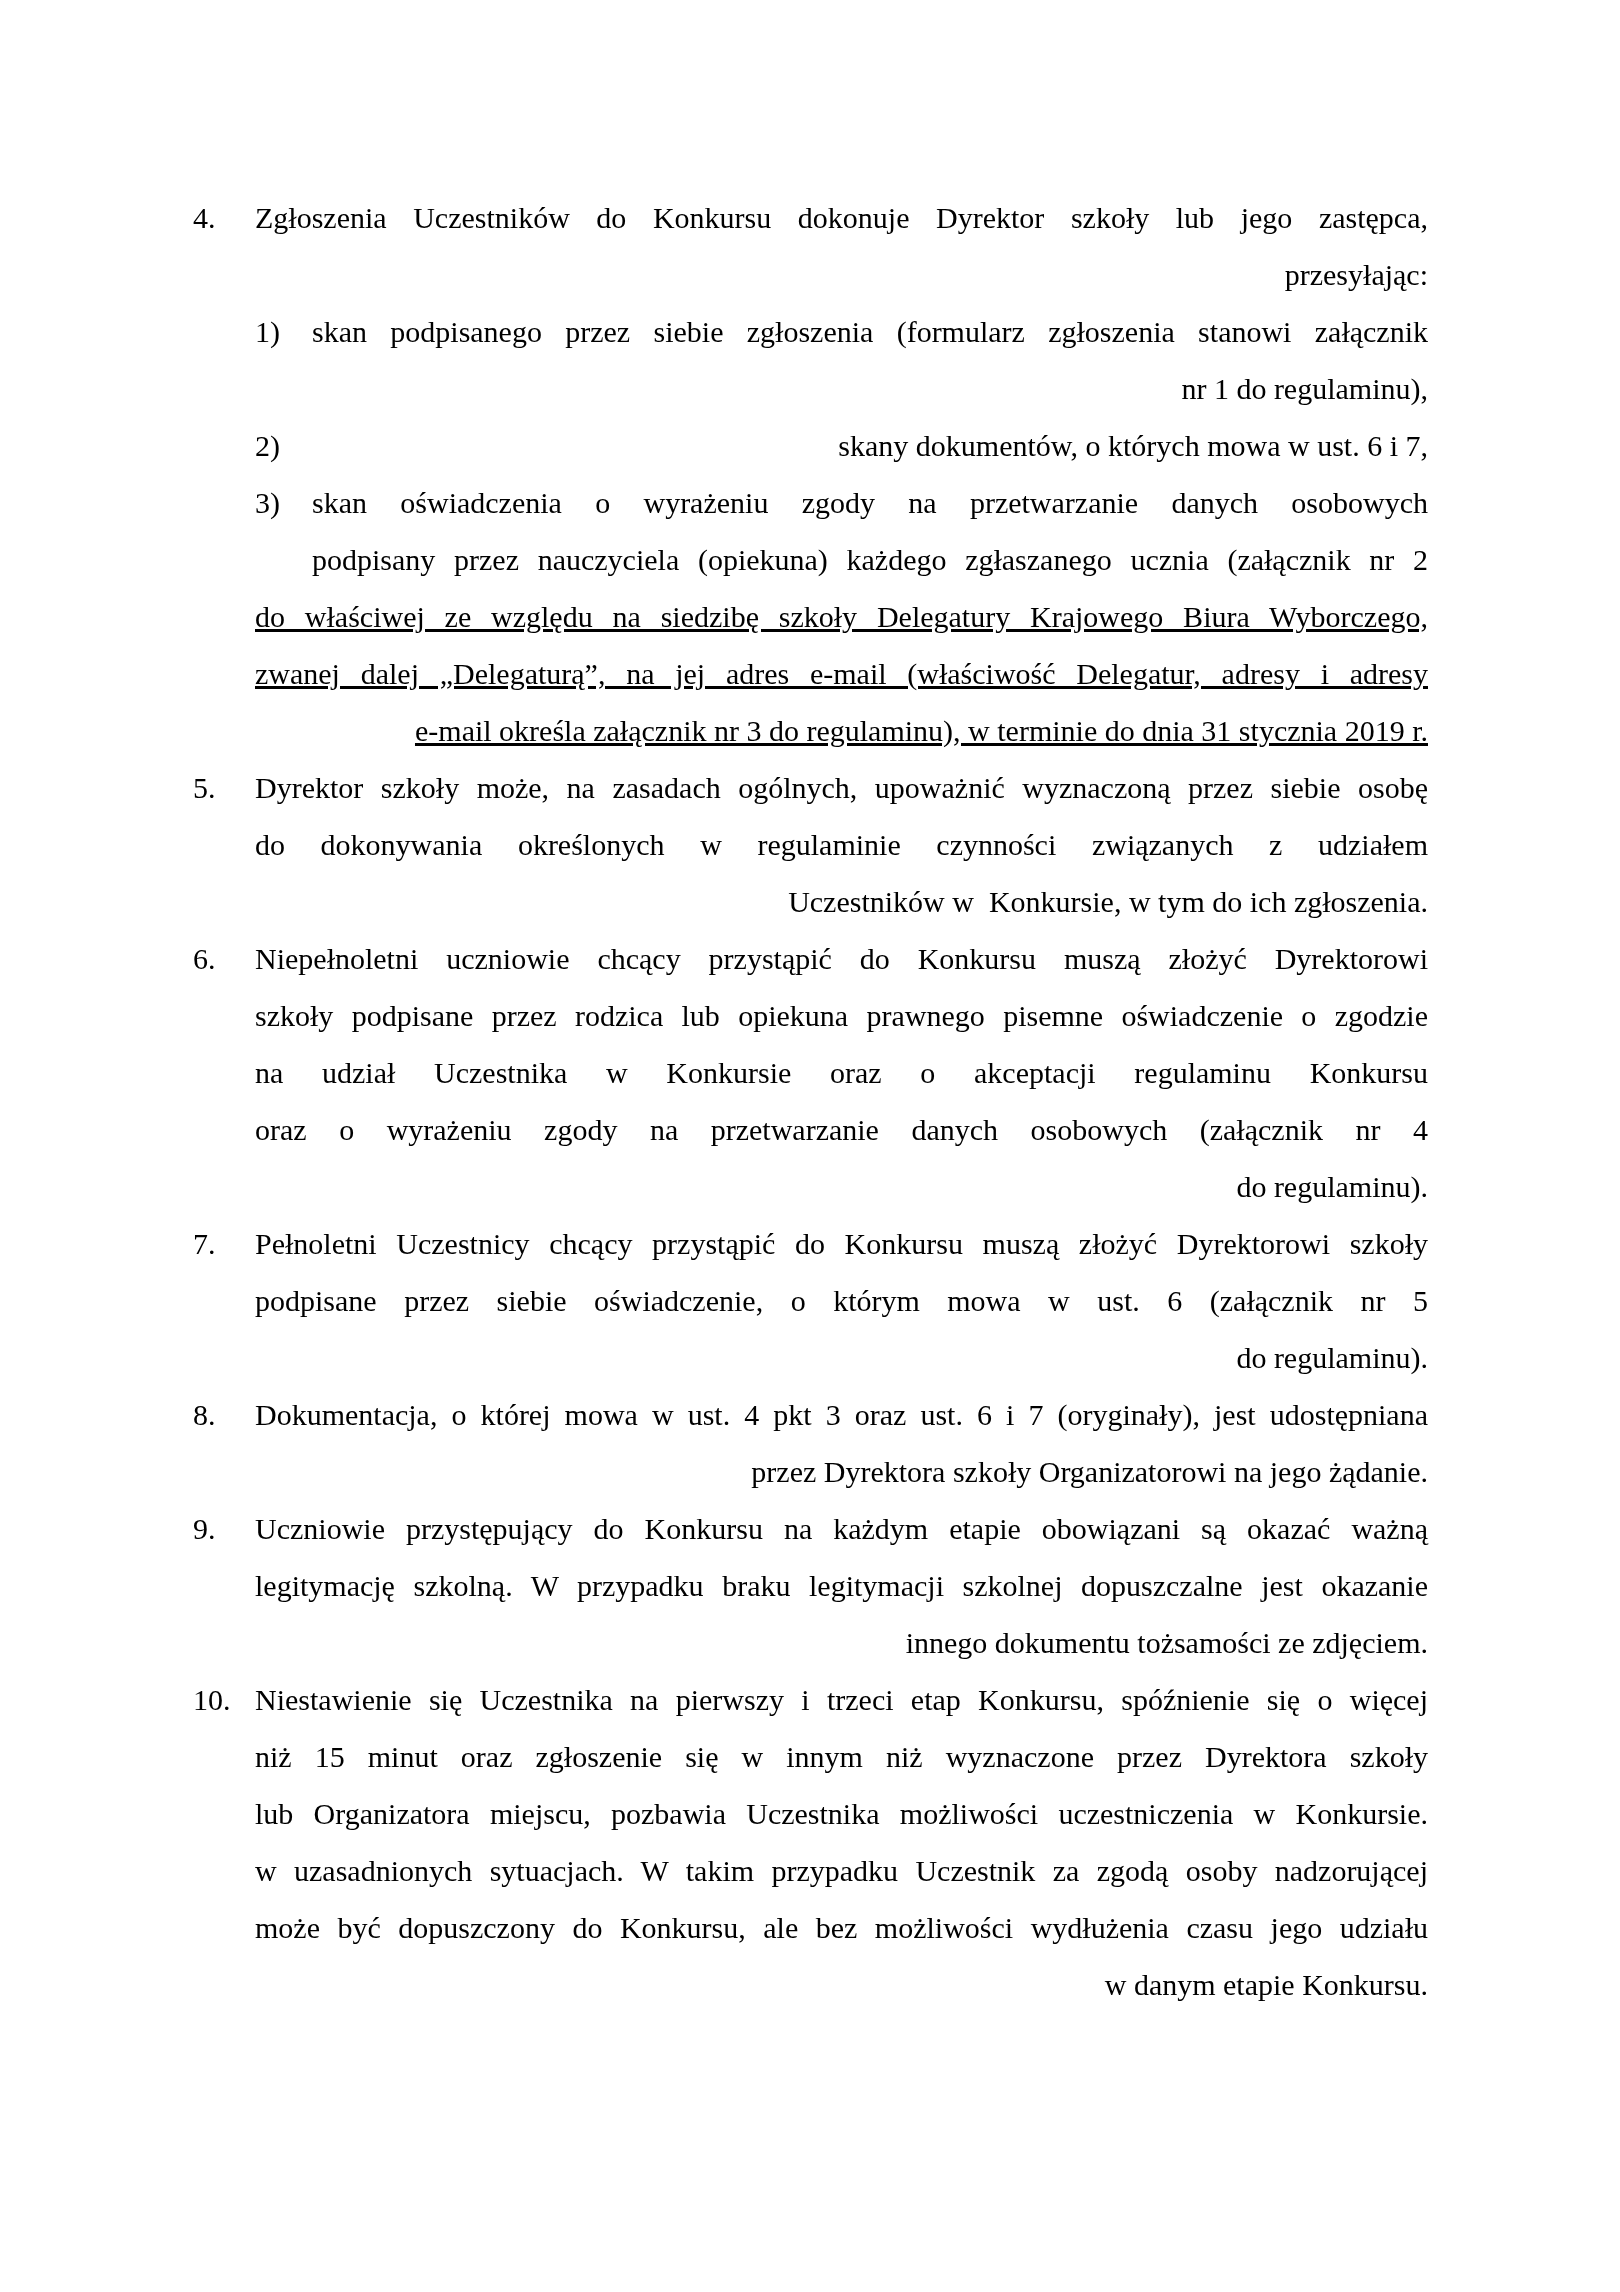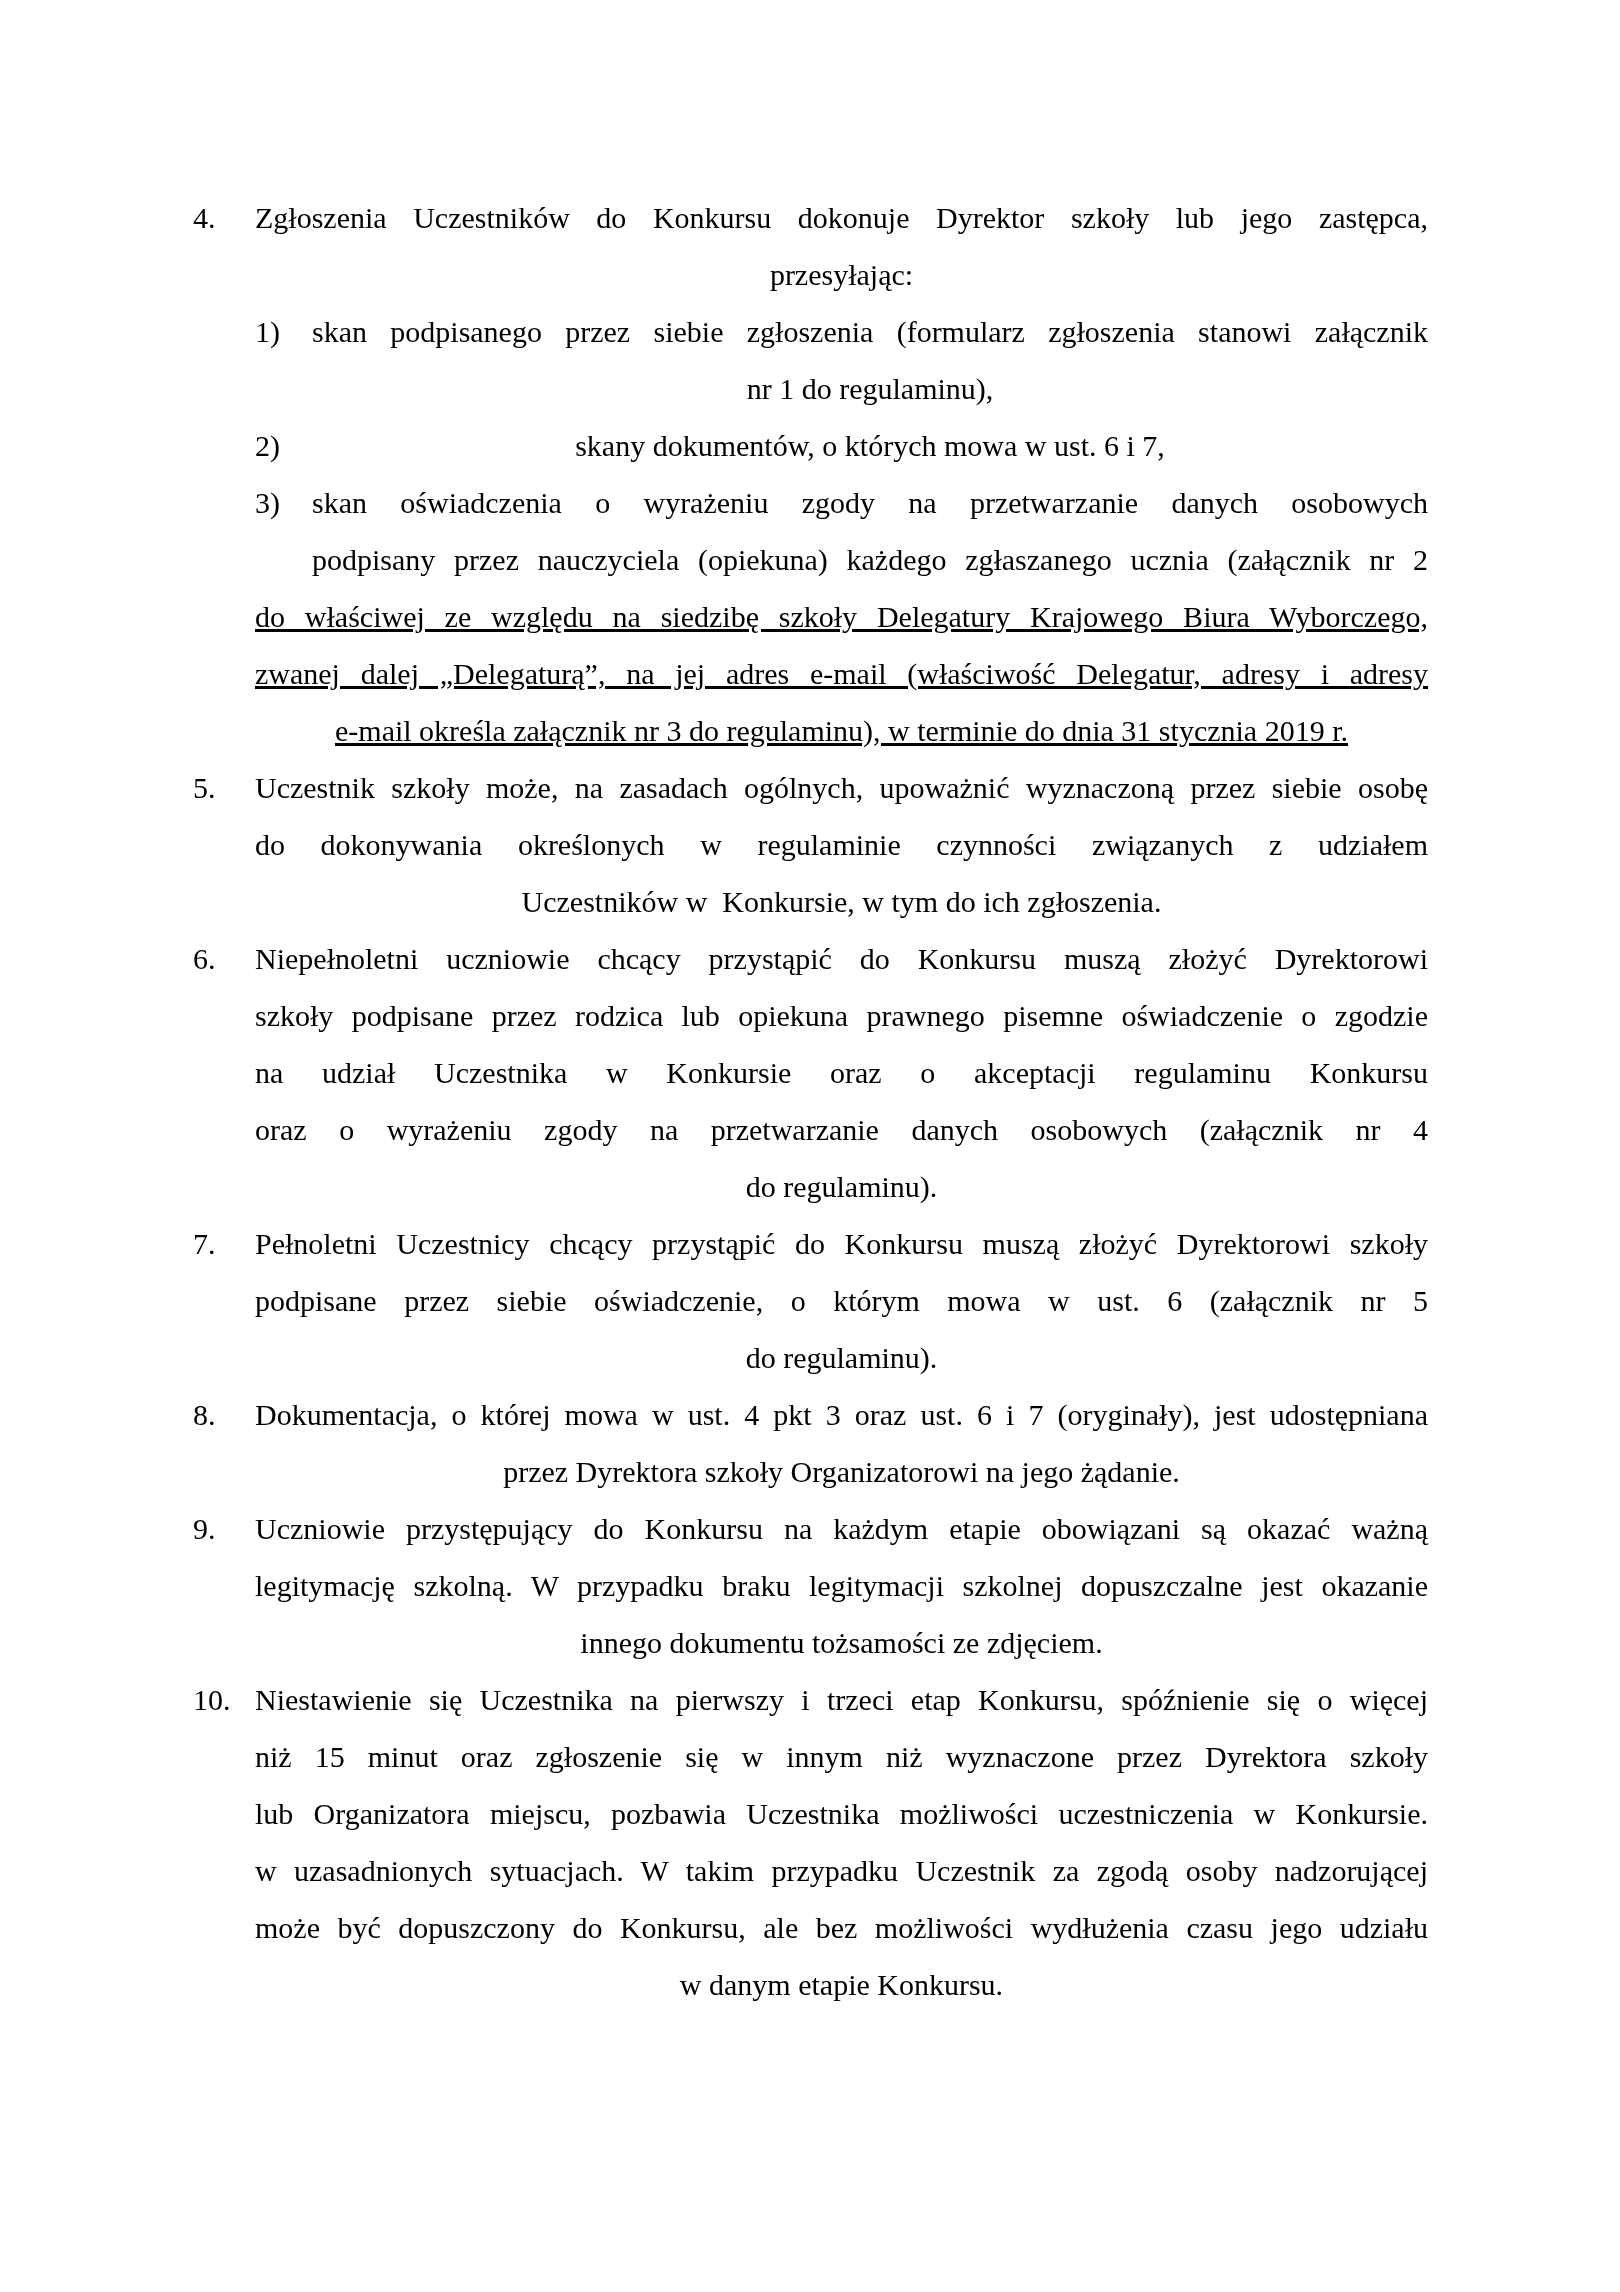--- a/index.html
+++ b/index.html
@@ -42,21 +42,21 @@
   
   .block.lvl2 {
     margin-left: 62px;
     text-decoration: underline;
   }
   .body {
     flex: 1 1 auto;
     min-width: 0;
   }
   .line {
-    text-align: center;
+    text-align: right;
   }
   
   .line.jl {
     text-align: justify;
     text-align-last: justify;
   }
 </style>
 </head>
 <body>
 
@@ -92,21 +92,21 @@
       <div class="block lvl2">
         <div class="body">
           <div class="line jl">do właściwej ze względu na siedzibę szkoły Delegatury Krajowego Biura Wyborczego,</div>
           <div class="line jl">zwanej dalej „Delegaturą”, na jej adres e-mail (właściwość Delegatur, adresy i adresy</div>
           <div class="line">e-mail określa załącznik nr 3 do regulaminu), w terminie do dnia 31 stycznia 2019 r.</div>
         </div>
       </div>
       <div class="block lvl0">
         <span class="num">5.</span>
         <div class="body">
-          <div class="line jl">Uczestnik szkoły może, na zasadach ogólnych, upoważnić wyznaczoną przez siebie osobę</div>
+          <div class="line jl">Dyrektor szkoły może, na zasadach ogólnych, upoważnić wyznaczoną przez siebie osobę</div>
           <div class="line jl">do dokonywania określonych w regulaminie czynności związanych z udziałem</div>
           <div class="line">Uczestników w&nbsp; Konkursie, w tym do ich zgłoszenia.</div>
         </div>
       </div>
       <div class="block lvl0">
         <span class="num">6.</span>
         <div class="body">
           <div class="line jl">Niepełnoletni uczniowie chcący przystąpić do Konkursu muszą złożyć Dyrektorowi</div>
           <div class="line jl">szkoły podpisane przez rodzica lub opiekuna prawnego pisemne oświadczenie o zgodzie</div>
           <div class="line jl">na udział Uczestnika w Konkursie oraz o akceptacji regulaminu Konkursu</div>

